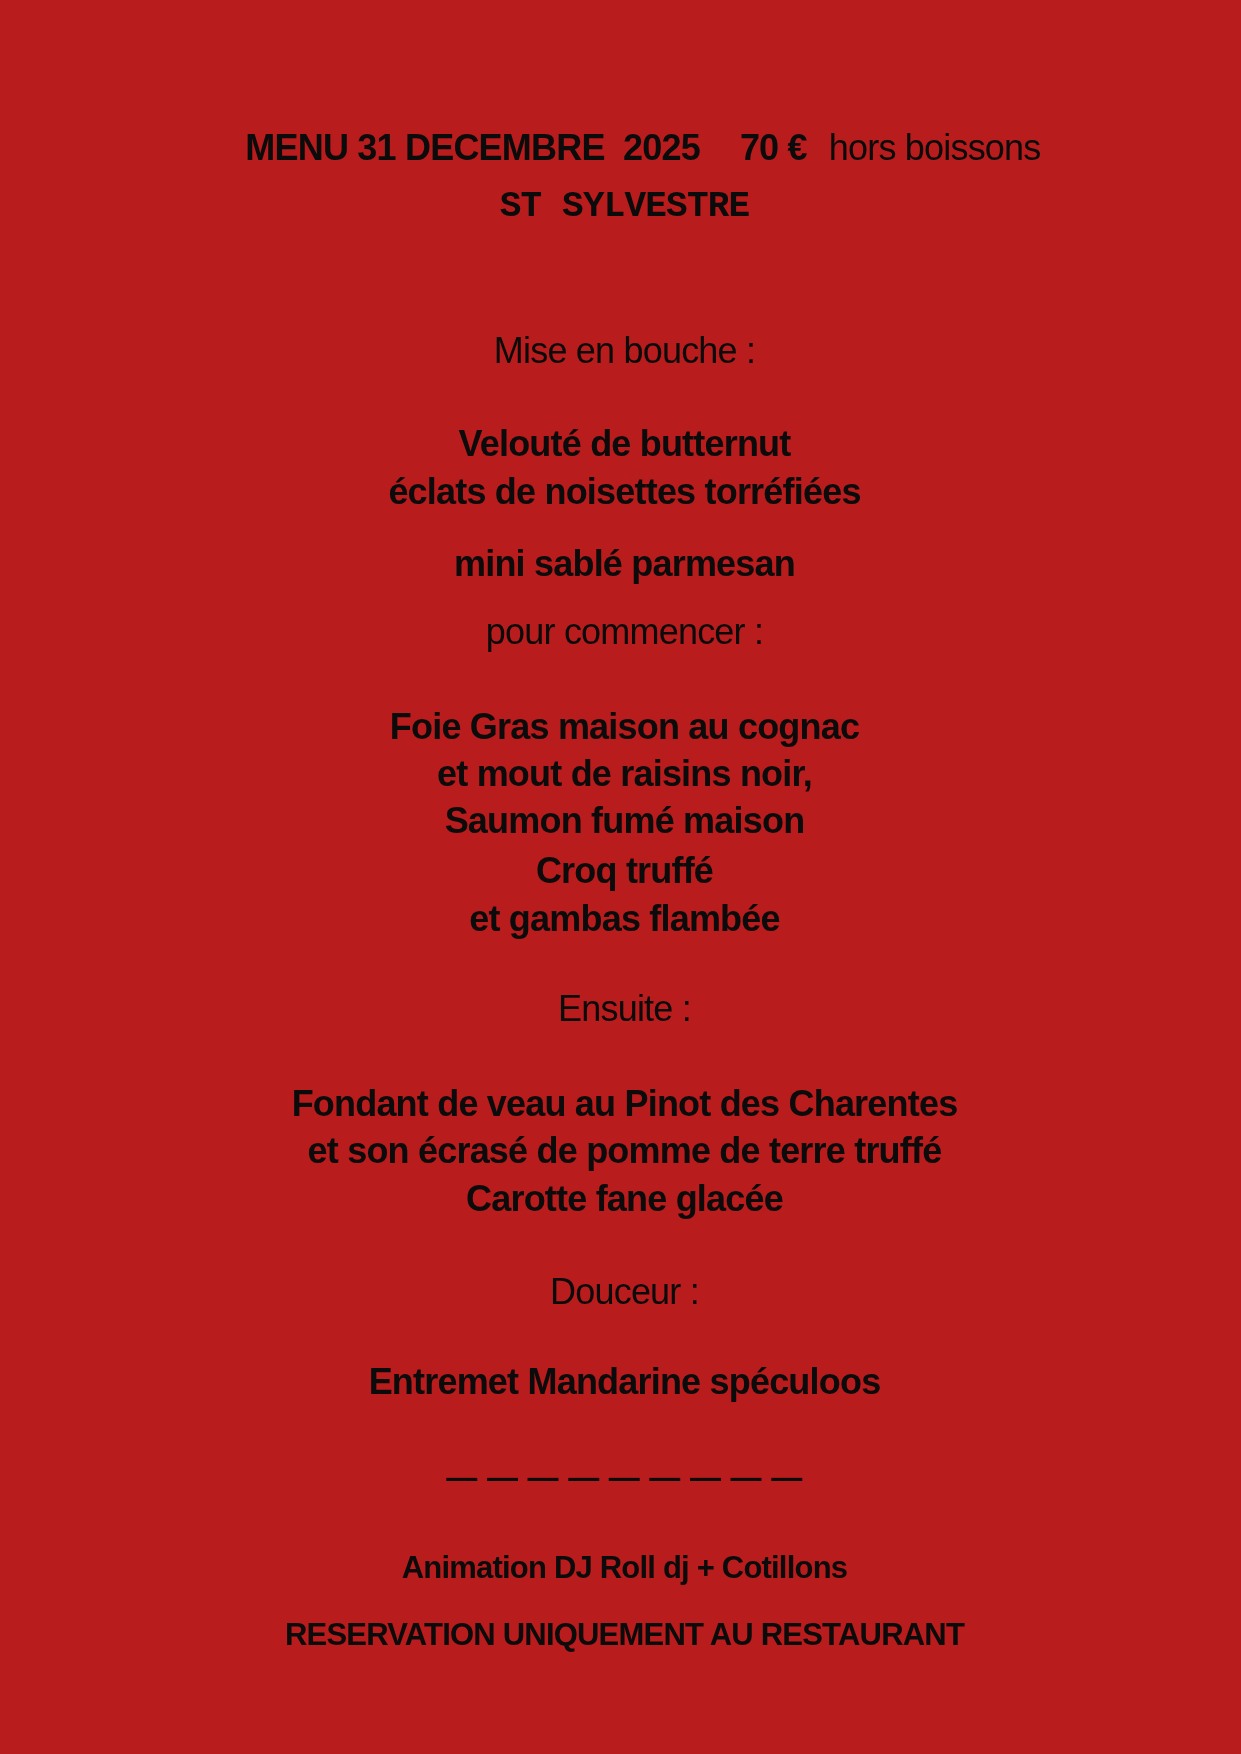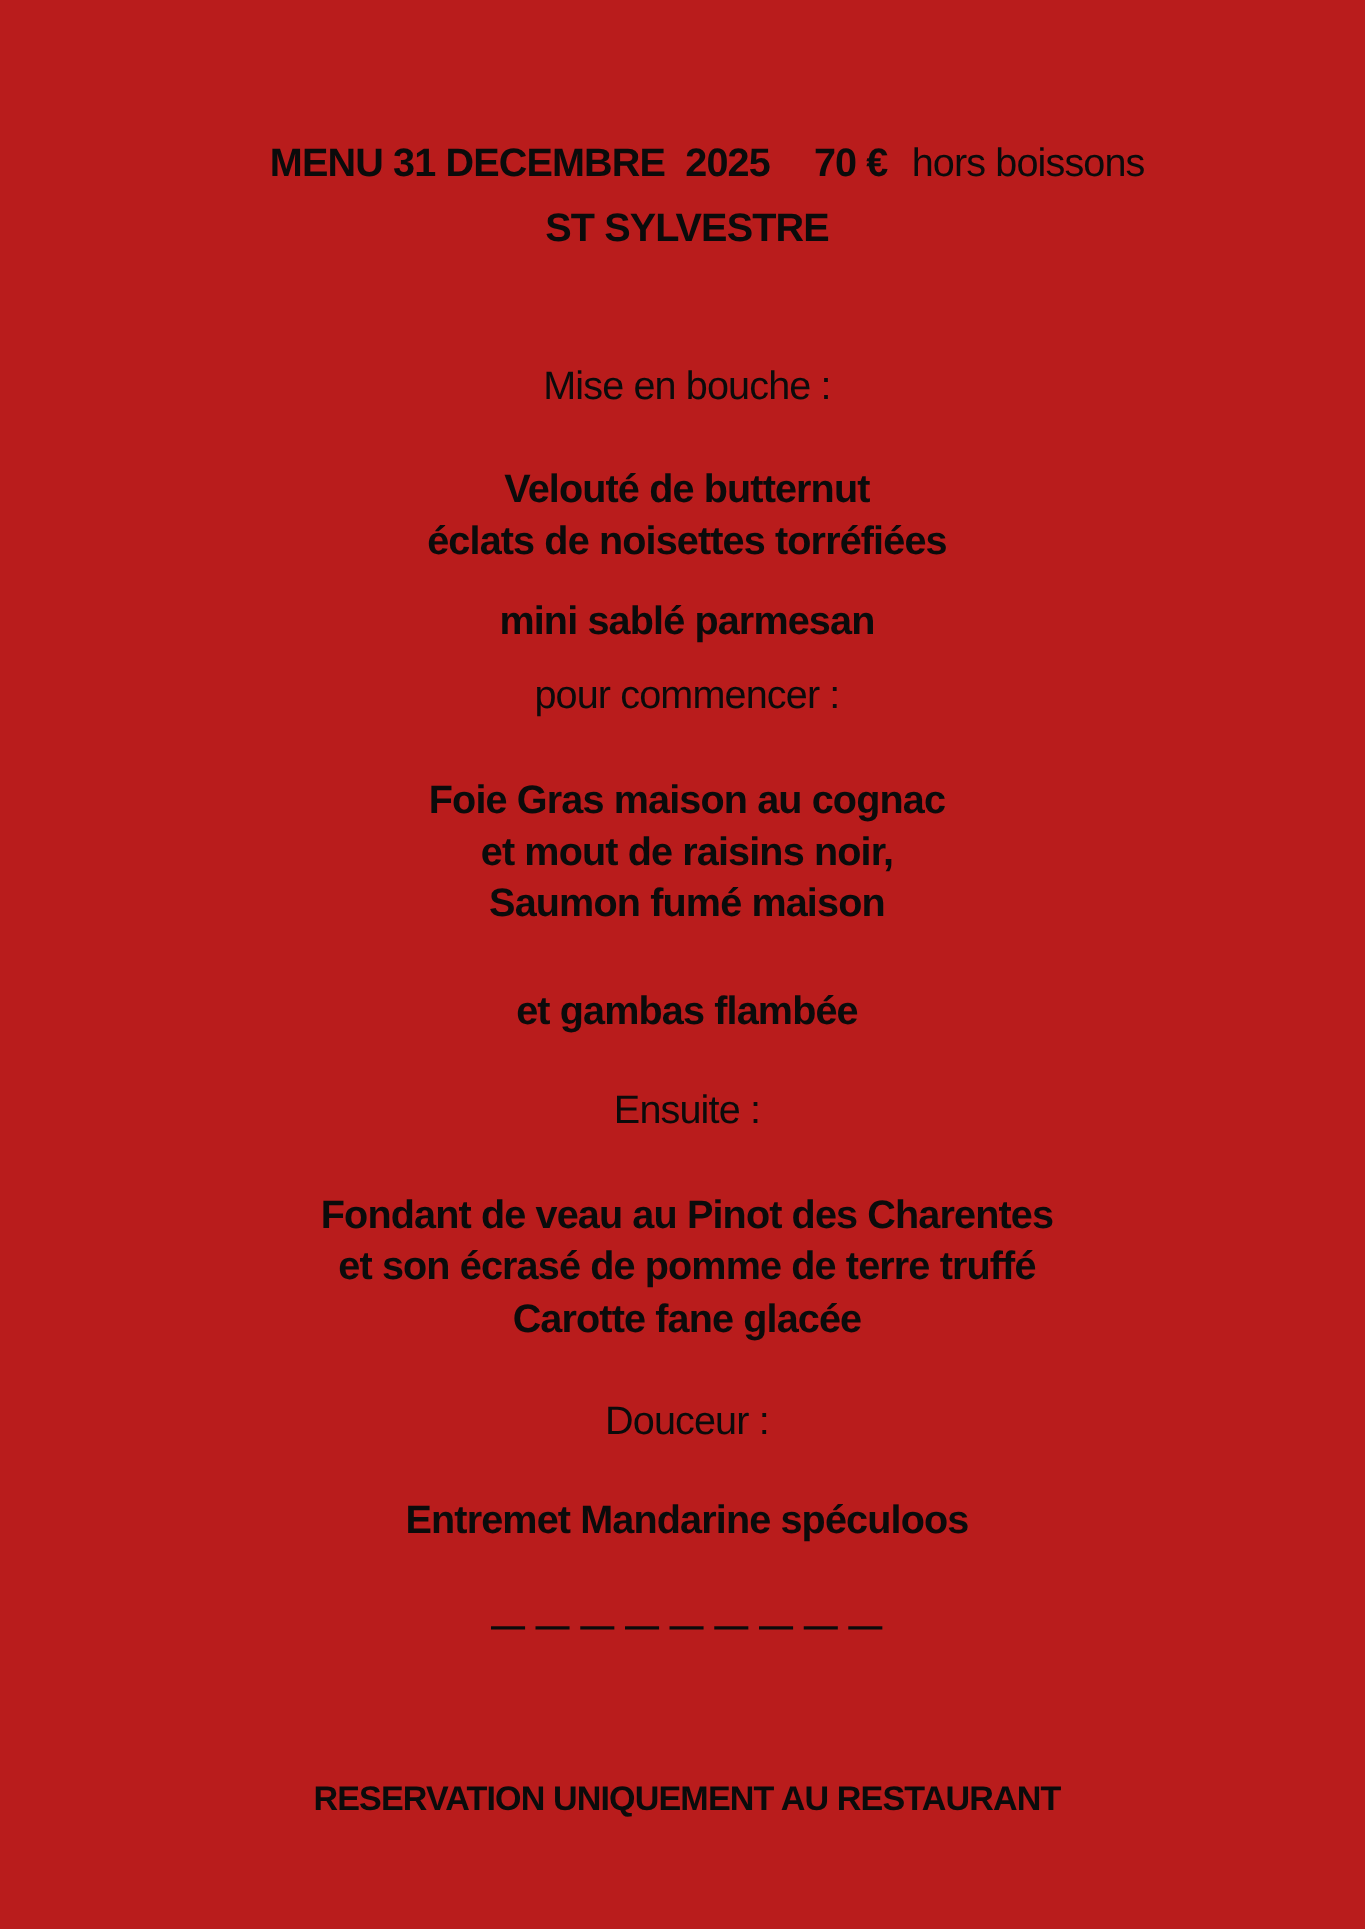--- a/index.html
+++ b/index.html
@@ -32,38 +32,40 @@
 </style>
 </head>
 <body>
 
 <div class="page">
 
   <div class="line t-bold" style="top:94px;">
     <span>MENU 31 DECEMBRE  2025</span><span class="title-price">70 €</span><span class="title-note">hors boissons</span>
   </div>
 
-  <div class="line t-bold" style="top:189px;">ST SYLVESTRE</div>
+  <div class="line t-bold" style="top:189px;font-family:Liberation Mono, monospace;">ST SYLVESTRE</div>
 
   <div class="line t-reg" style="top:333px;">Mise en bouche :</div>
   <div class="line t-bold" style="top:426px;">Velouté de butternut</div>
   <div class="line t-bold" style="top:474px;">éclats de noisettes torréfiées</div>
   <div class="line t-bold" style="top:546px;">mini sablé parmesan</div>
 
   <div class="line t-reg" style="top:614px;">pour commencer :</div>
   <div class="line t-bold" style="top:709px;">Foie Gras maison au cognac</div>
   <div class="line t-bold" style="top:756px;">et mout de raisins noir,</div>
   <div class="line t-bold" style="top:803px;">Saumon fumé maison</div>
+  <div class="line t-bold" style="top:853px;">Croq truffé</div>
   <div class="line t-bold" style="top:901px;">et gambas flambée</div>
 
   <div class="line t-reg" style="top:991px;">Ensuite :</div>
   <div class="line t-bold" style="top:1086px;">Fondant de veau au Pinot des Charentes</div>
   <div class="line t-bold" style="top:1133px;">et son écrasé de pomme de terre truffé</div>
   <div class="line t-bold" style="top:1181px;text-align:center;">Carotte fane glacée</div>
 
   <div class="line t-reg" style="top:1274px;">Douceur :</div>
   <div class="line t-bold" style="top:1364px;">Entremet Mandarine spéculoos</div>
 
   <div class="line divider" style="top:1462px;">— — — — — — — — —</div>
 
+  <div class="line t-small-bold" style="top:1552px;">Animation DJ Roll dj + Cotillons</div>
   <div class="line t-small-bold" style="top:1619px;">RESERVATION UNIQUEMENT AU RESTAURANT</div>
 
 </div>
 
 </body></html>

